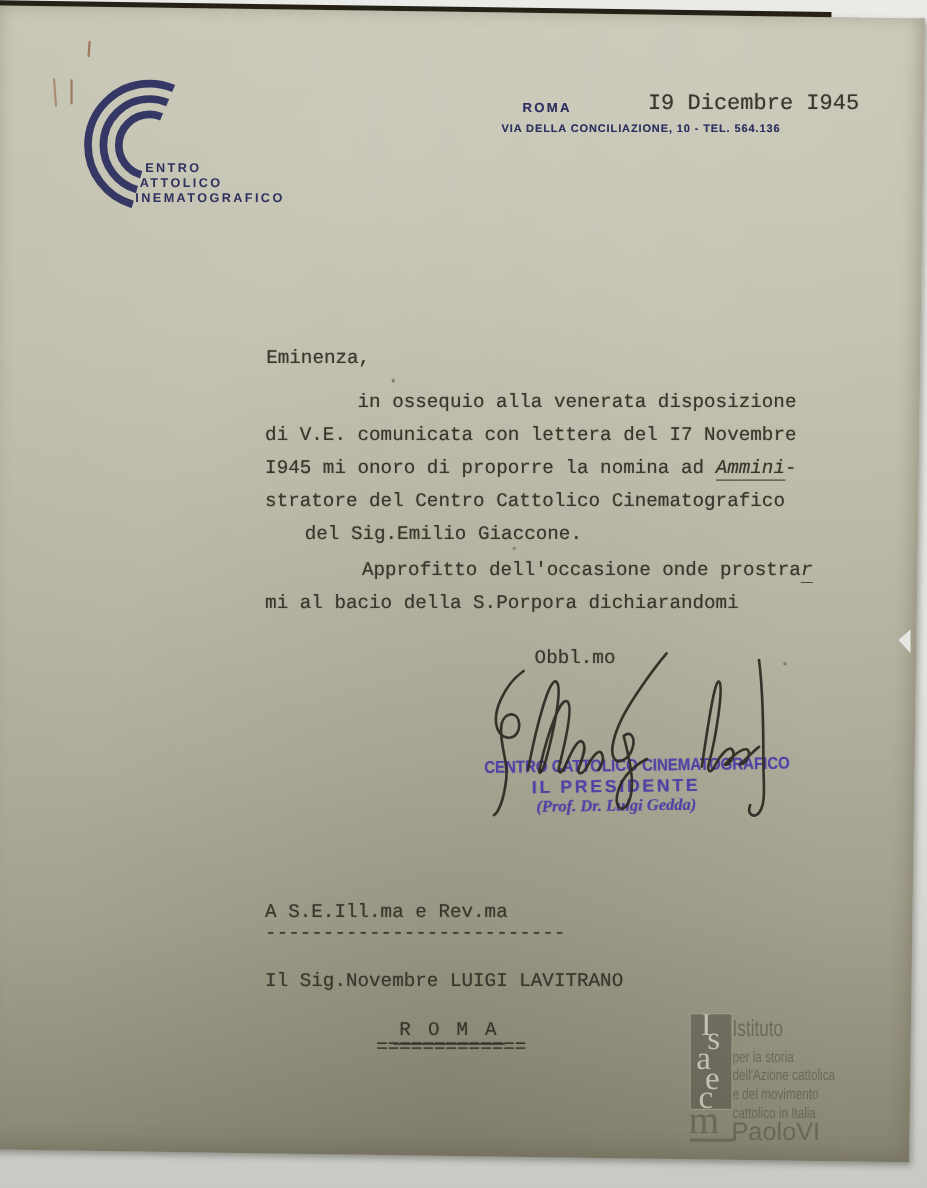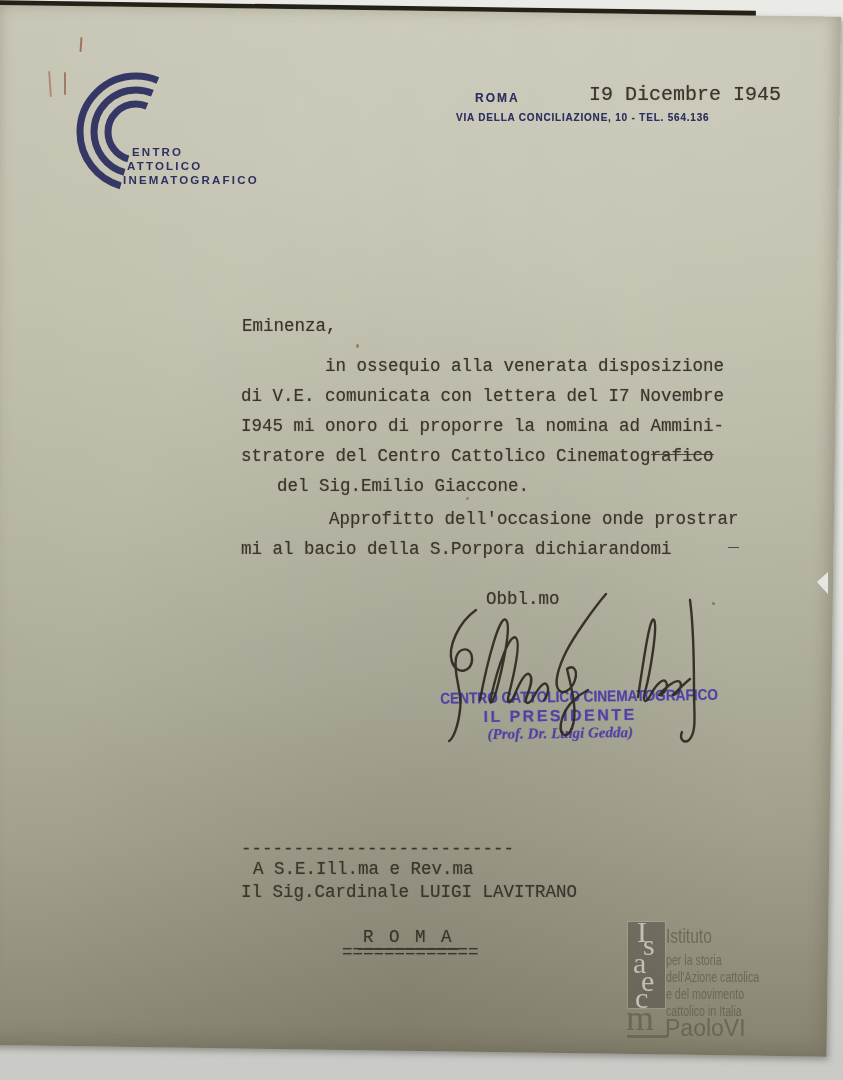--- a/index.html
+++ b/index.html
@@ -32,21 +32,21 @@
     left:812px;top:572px;width:16px;height:22px;background:#e6e6e2;
     clip-path:polygon(100% 0%, 30% 45%, 100% 100%);
   }
   .content{left:0;top:0;width:843px;height:1080px;}
   
   .tw{
     position:absolute;font-family:"Liberation Mono","DejaVu Sans Mono",monospace;
     font-size:17.5px;line-height:22px;color:#3a362d;white-space:pre;
     text-shadow:0 0 1px rgba(58,54,45,0.55);
   }
-  .tw u{text-decoration:none;border-bottom:1.6px solid rgba(58,54,45,0.85);padding-bottom:18px;}
+  .tw u{text-decoration:none;border-bottom:1.6px solid rgba(58,54,45,0.85);padding-bottom:0px;font-style:italic;}
   .tw-date{font-size:20px;margin-left:44px;}
   
   .print{
     position:absolute;font-family:"Liberation Sans",sans-serif;font-weight:bold;
     color:#2e3060;text-shadow:0 0 0.5px rgba(46,48,96,0.5);
   }
   .city{font-size:12px;letter-spacing:2px;}
   .street{font-size:10px;letter-spacing:0.8px;}
   .logo-svg{position:absolute;left:70px;top:68px;}
   .logo-text{font-family:"Liberation Sans",sans-serif;font-weight:bold;font-size:11.5px;letter-spacing:2.2px;fill:#2e3060;}
@@ -138,22 +138,22 @@
 
   <svg class="sig-svg" width="292" height="152" viewBox="0 0 292 152">
     <path d="M 50,18 C 33,30 21,55 26,70 C 31,84 47,80 46,66 C 45,54 33,55 30,66 C 27,84 37,100 34,118 C 32,135 27,147 23,149"></path>
     <path d="M 54,108 C 62,66 74,22 80,28 C 86,34 76,78 70,100 C 66,112 63,114 65,105 C 72,74 84,40 90,46 C 95,51 87,86 83,102 C 80,112 84,113 88,104 C 94,90 100,78 104,83 C 108,88 102,100 100,107 C 99,112 103,113 107,106 C 112,97 118,88 121,93 C 124,98 120,106 118,108"></path>
     <path d="M 180,2 C 168,16 148,44 140,60 C 133,74 128,90 132,97 C 136,104 146,98 149,88 C 152,78 147,72 141,77 C 146,98 152,120 146,136 C 141,149 131,143 136,127 C 140,113 152,103 162,98"></path>
     <path d="M 212,105 C 217,72 224,22 228,28 C 232,34 224,82 219,100 C 216,110 220,112 224,104 C 229,94 237,85 240,90 C 243,95 237,104 233,103 C 238,97 250,86 254,90 C 257,94 251,103 247,103 C 252,98 260,90 264,87"></path>
     <path d="M 264,8 C 267,30 268,70 268,100 C 268,122 271,140 263,148 C 258,152 253,147 256,140"></path>
   </svg>
 
   <div class="tw" style="left:241px;top:838px;">--------------------------</div>
-  <div class="tw" style="left:241px;top:858px;margin-left:12px;">A S.E.Ill.ma e Rev.ma</div>
-  <div class="tw" style="left:241px;top:881px;">Il Sig.Cardinale LUIGI LAVITRANO</div>
+  <div class="tw" style="left:241px;top:819px;">A S.E.Ill.ma e Rev.ma</div>
+  <div class="tw" style="left:241px;top:881px;">Il Sig.Novembre LUIGI LAVITRANO</div>
   <div class="tw" style="left:358px;top:926px;"><span class="roma">R O M A</span></div>
   <div class="tw" style="left:342px;top:941px;">=============</div>
 
   <div class="abs wm-box">
     <span class="wm-letter" style="left:9px;top:-5px;">I</span>
     <span class="wm-letter" style="left:15px;top:8px;">s</span>
     <span class="wm-letter" style="left:5px;top:26px;">a</span>
     <span class="wm-letter" style="left:13px;top:44px;">e</span>
     <span class="wm-letter" style="left:7px;top:61px;">c</span>
   </div>

